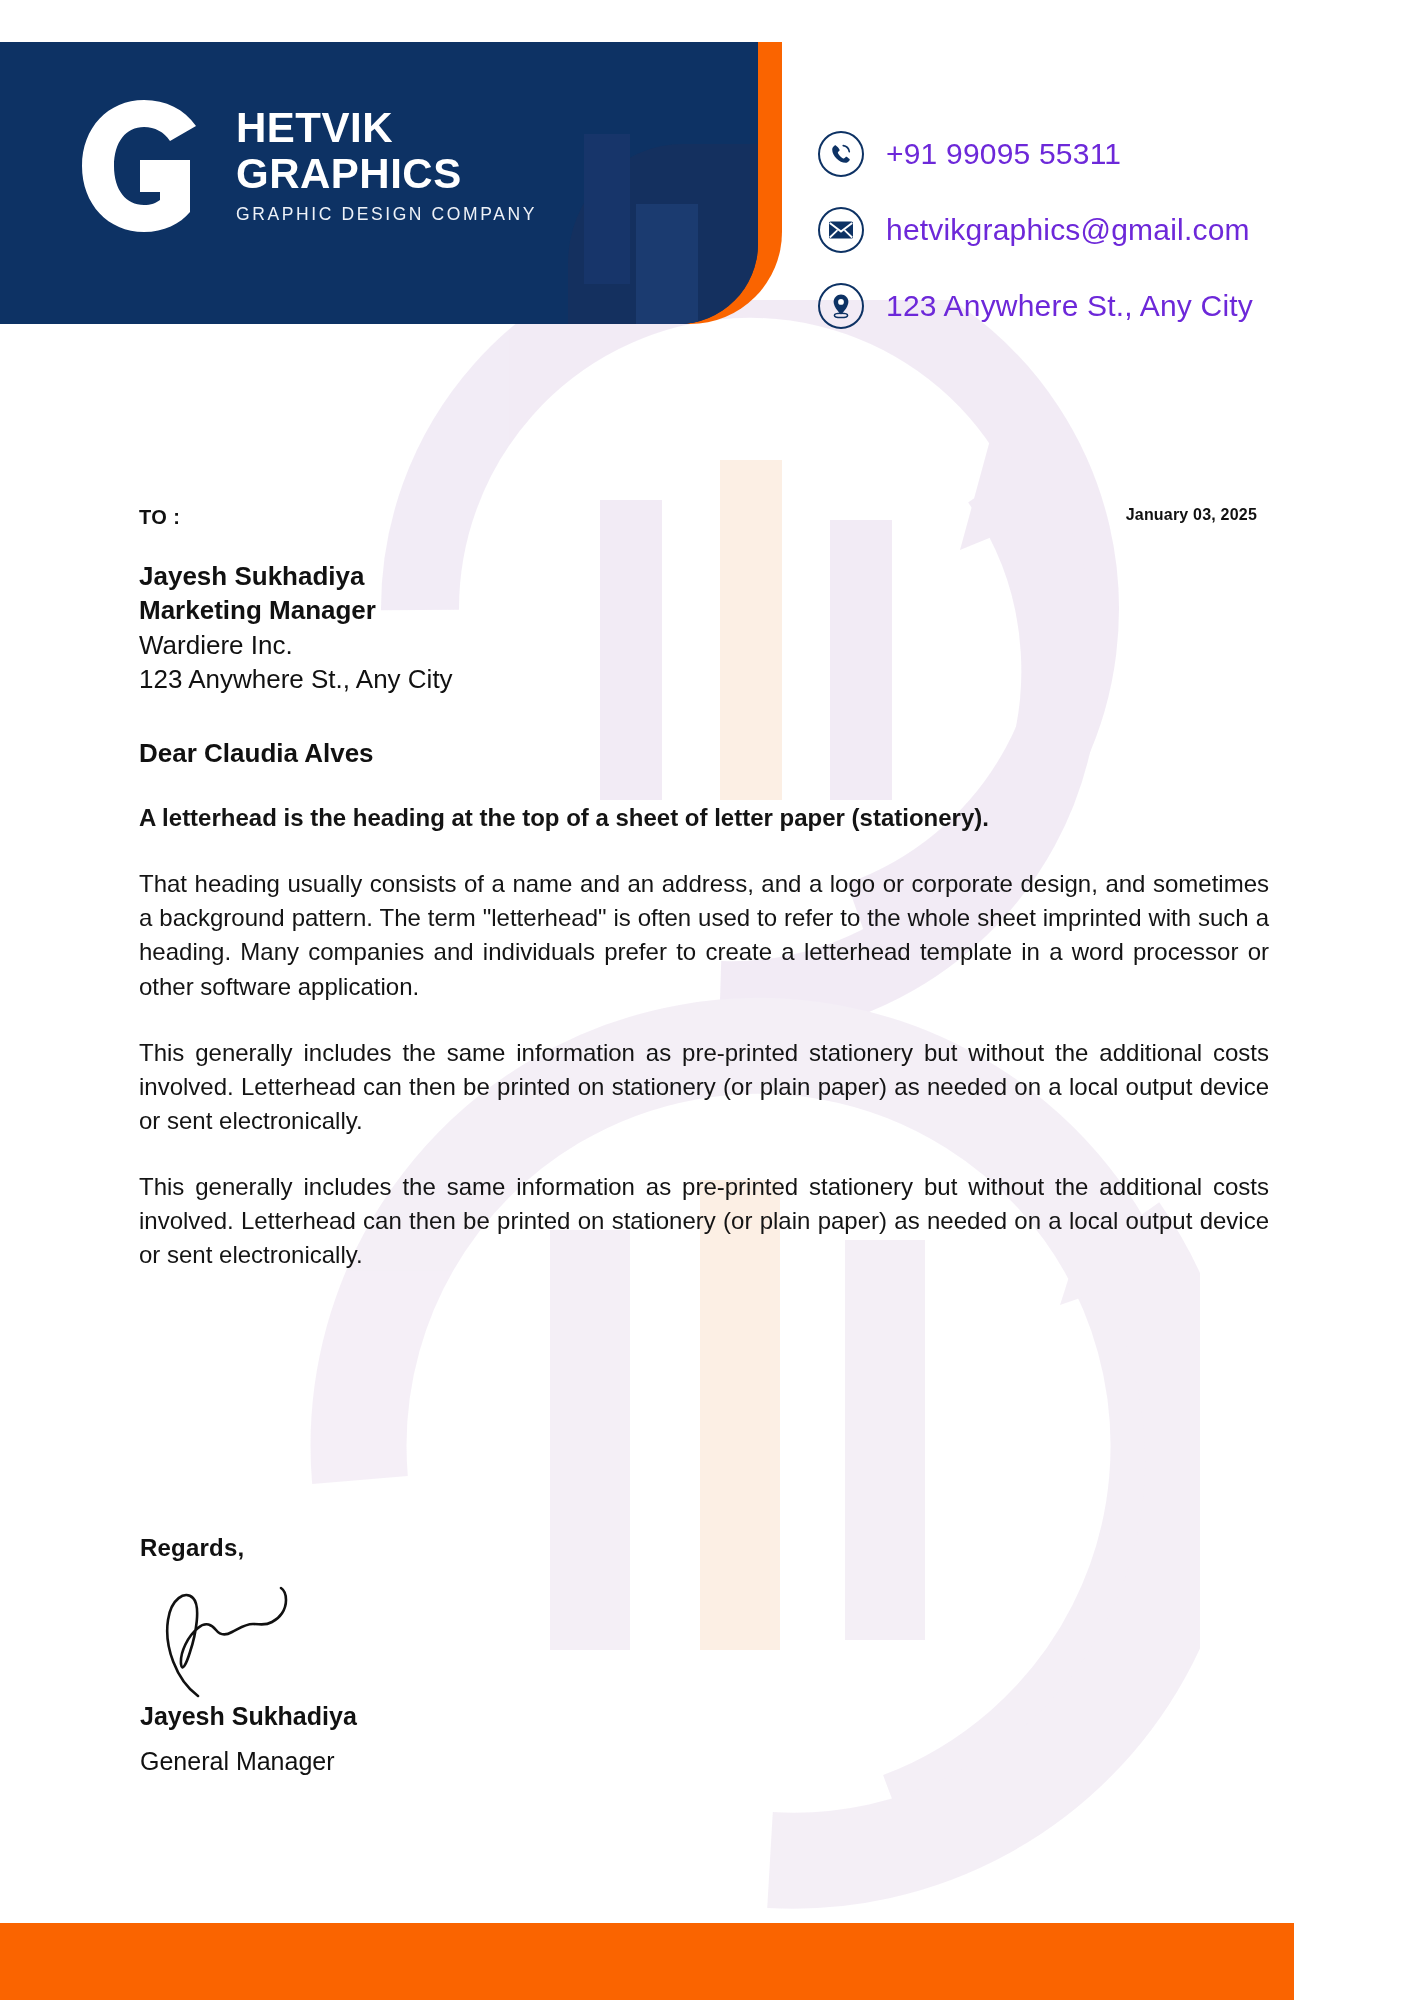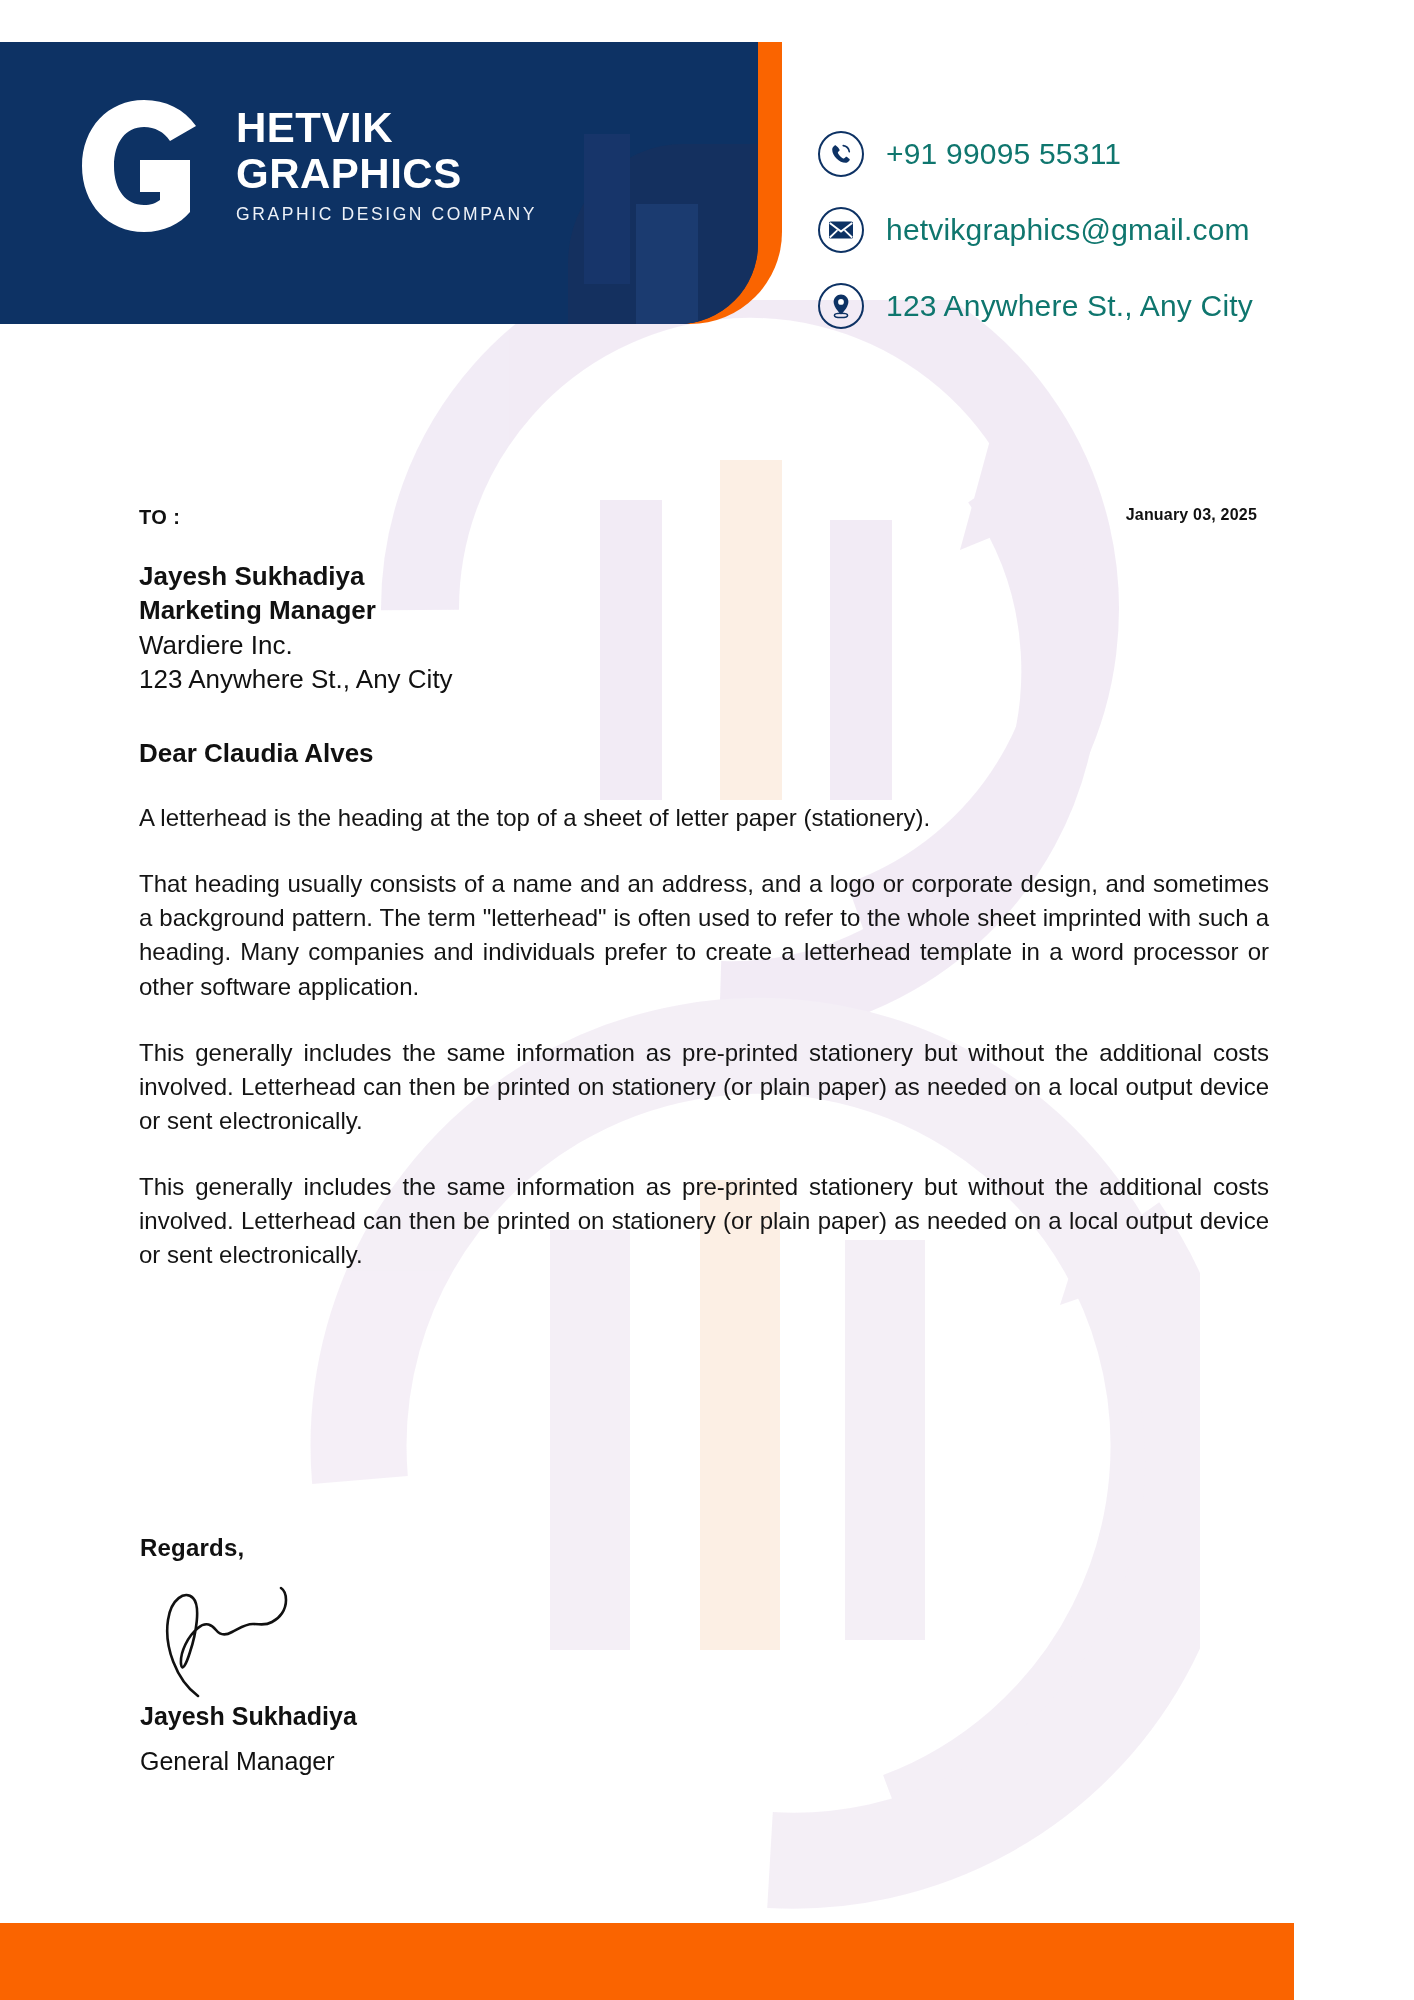--- a/index.html
+++ b/index.html
@@ -127,21 +127,21 @@
     flex: 0 0 auto;
     width: 42px; height: 42px;
     border: 2.5px solid #0d3264;
     border-radius: 50%;
     display: flex; align-items: center; justify-content: center;
     background: transparent;
   }
   .c-icon svg { display: block; }
   .c-text {
     font-size: 30px;
-    color: #0f766e;
+    color: #6d28d9;
     letter-spacing: .2px;
     white-space: nowrap;
     font-weight: 400;
   }
 
   
   .letter {
     position: absolute;
     left: 139px;
     top: 506px;
@@ -183,21 +183,21 @@
   }
 
   .para {
     margin-top: 32px;
     font-size: 24px;
     line-height: 1.42;
     color: #141414;
     text-align: justify;
     text-justify: inter-word;
   }
-  .para.first { text-align: left; }
+  .para.first { text-align: left; font-weight: bold; }
 
   
   .signoff {
     position: absolute;
     left: 140px;
     top: 1534px;
     z-index: 2;
   }
   .regards {
     font-size: 24px;

